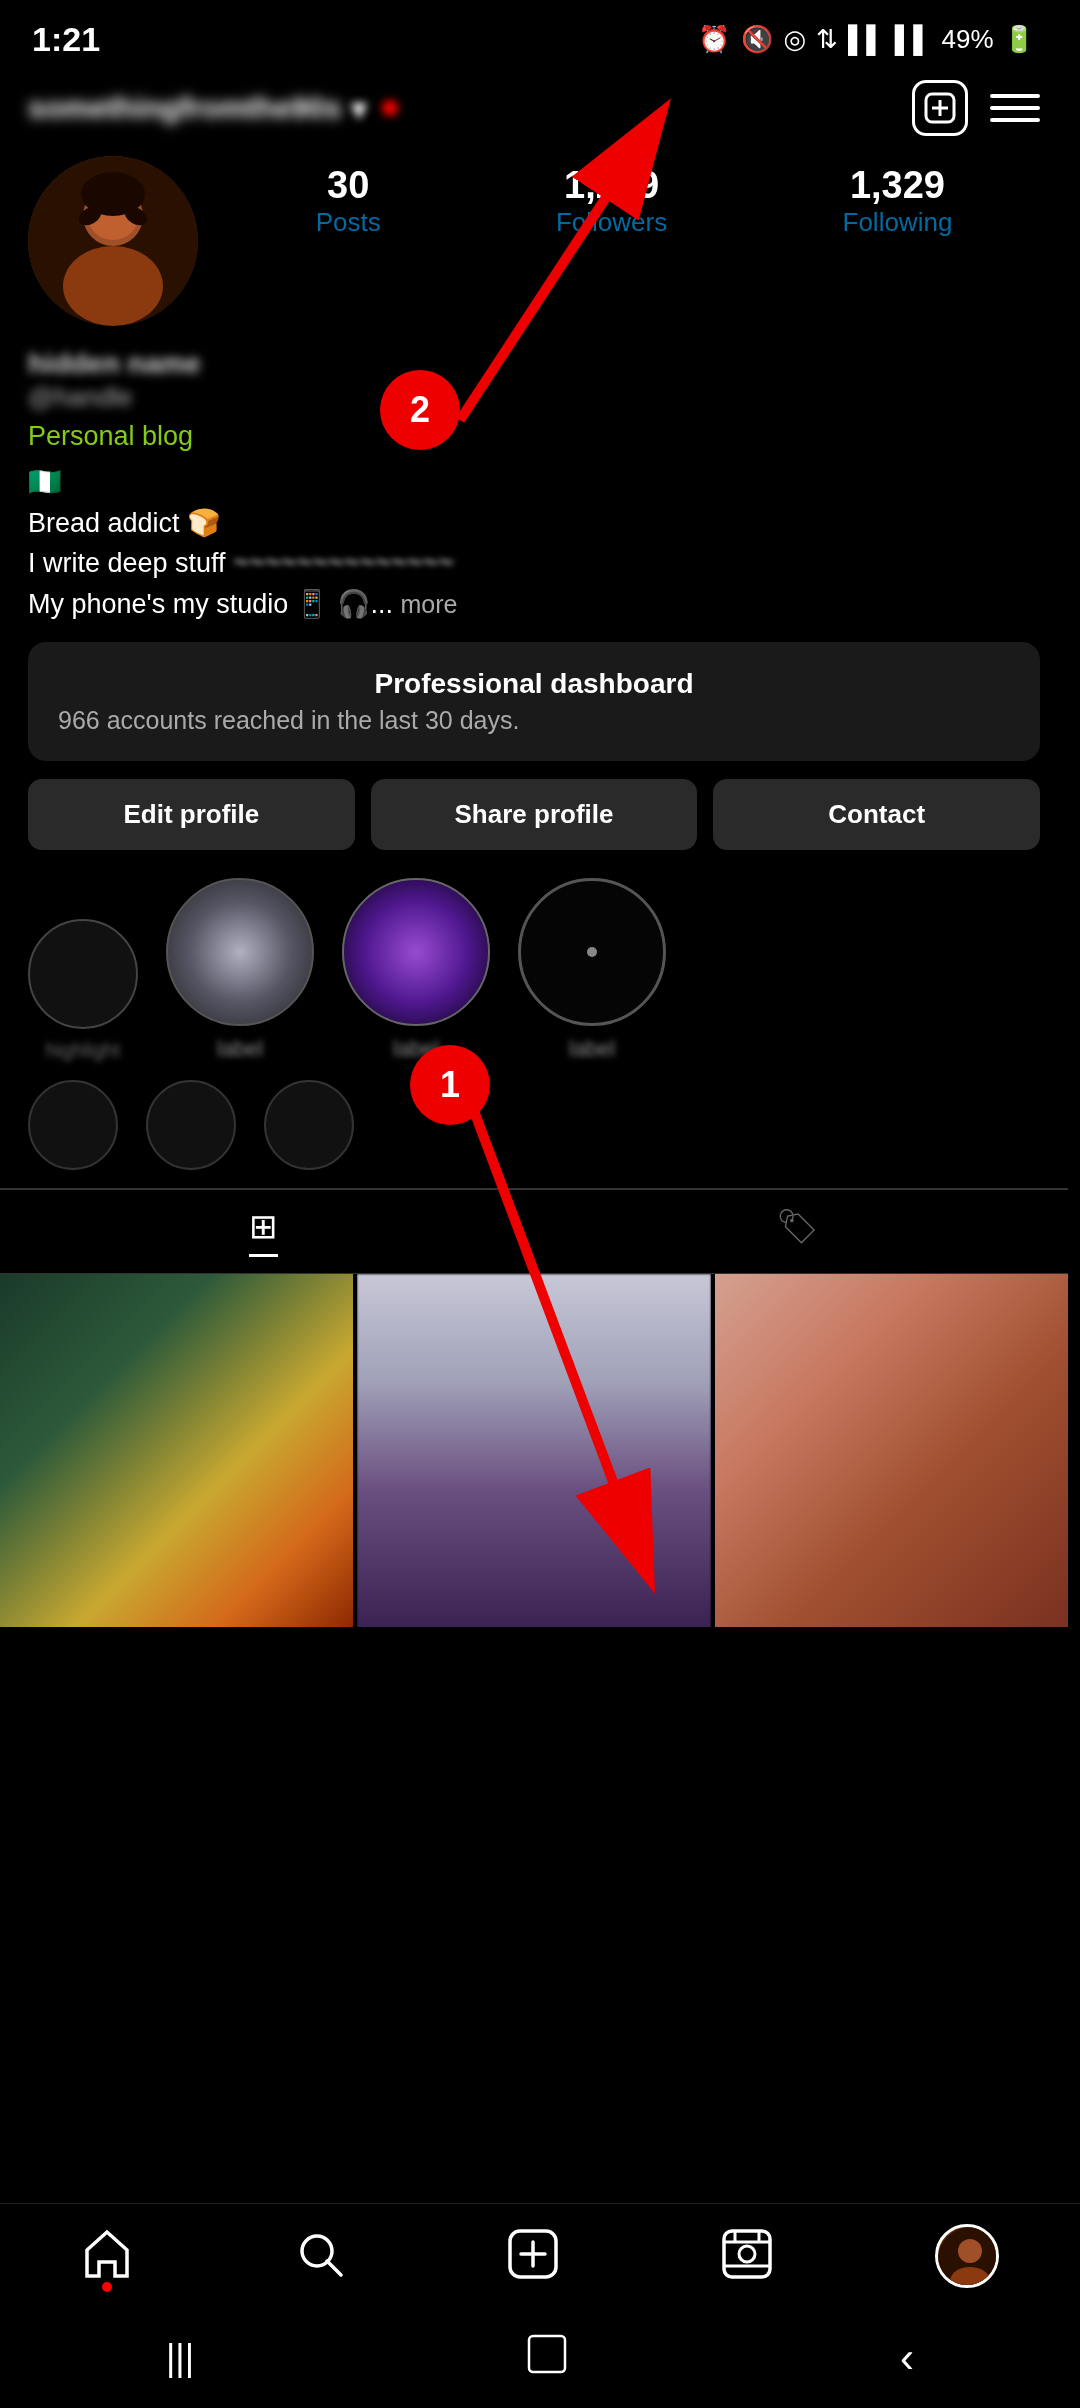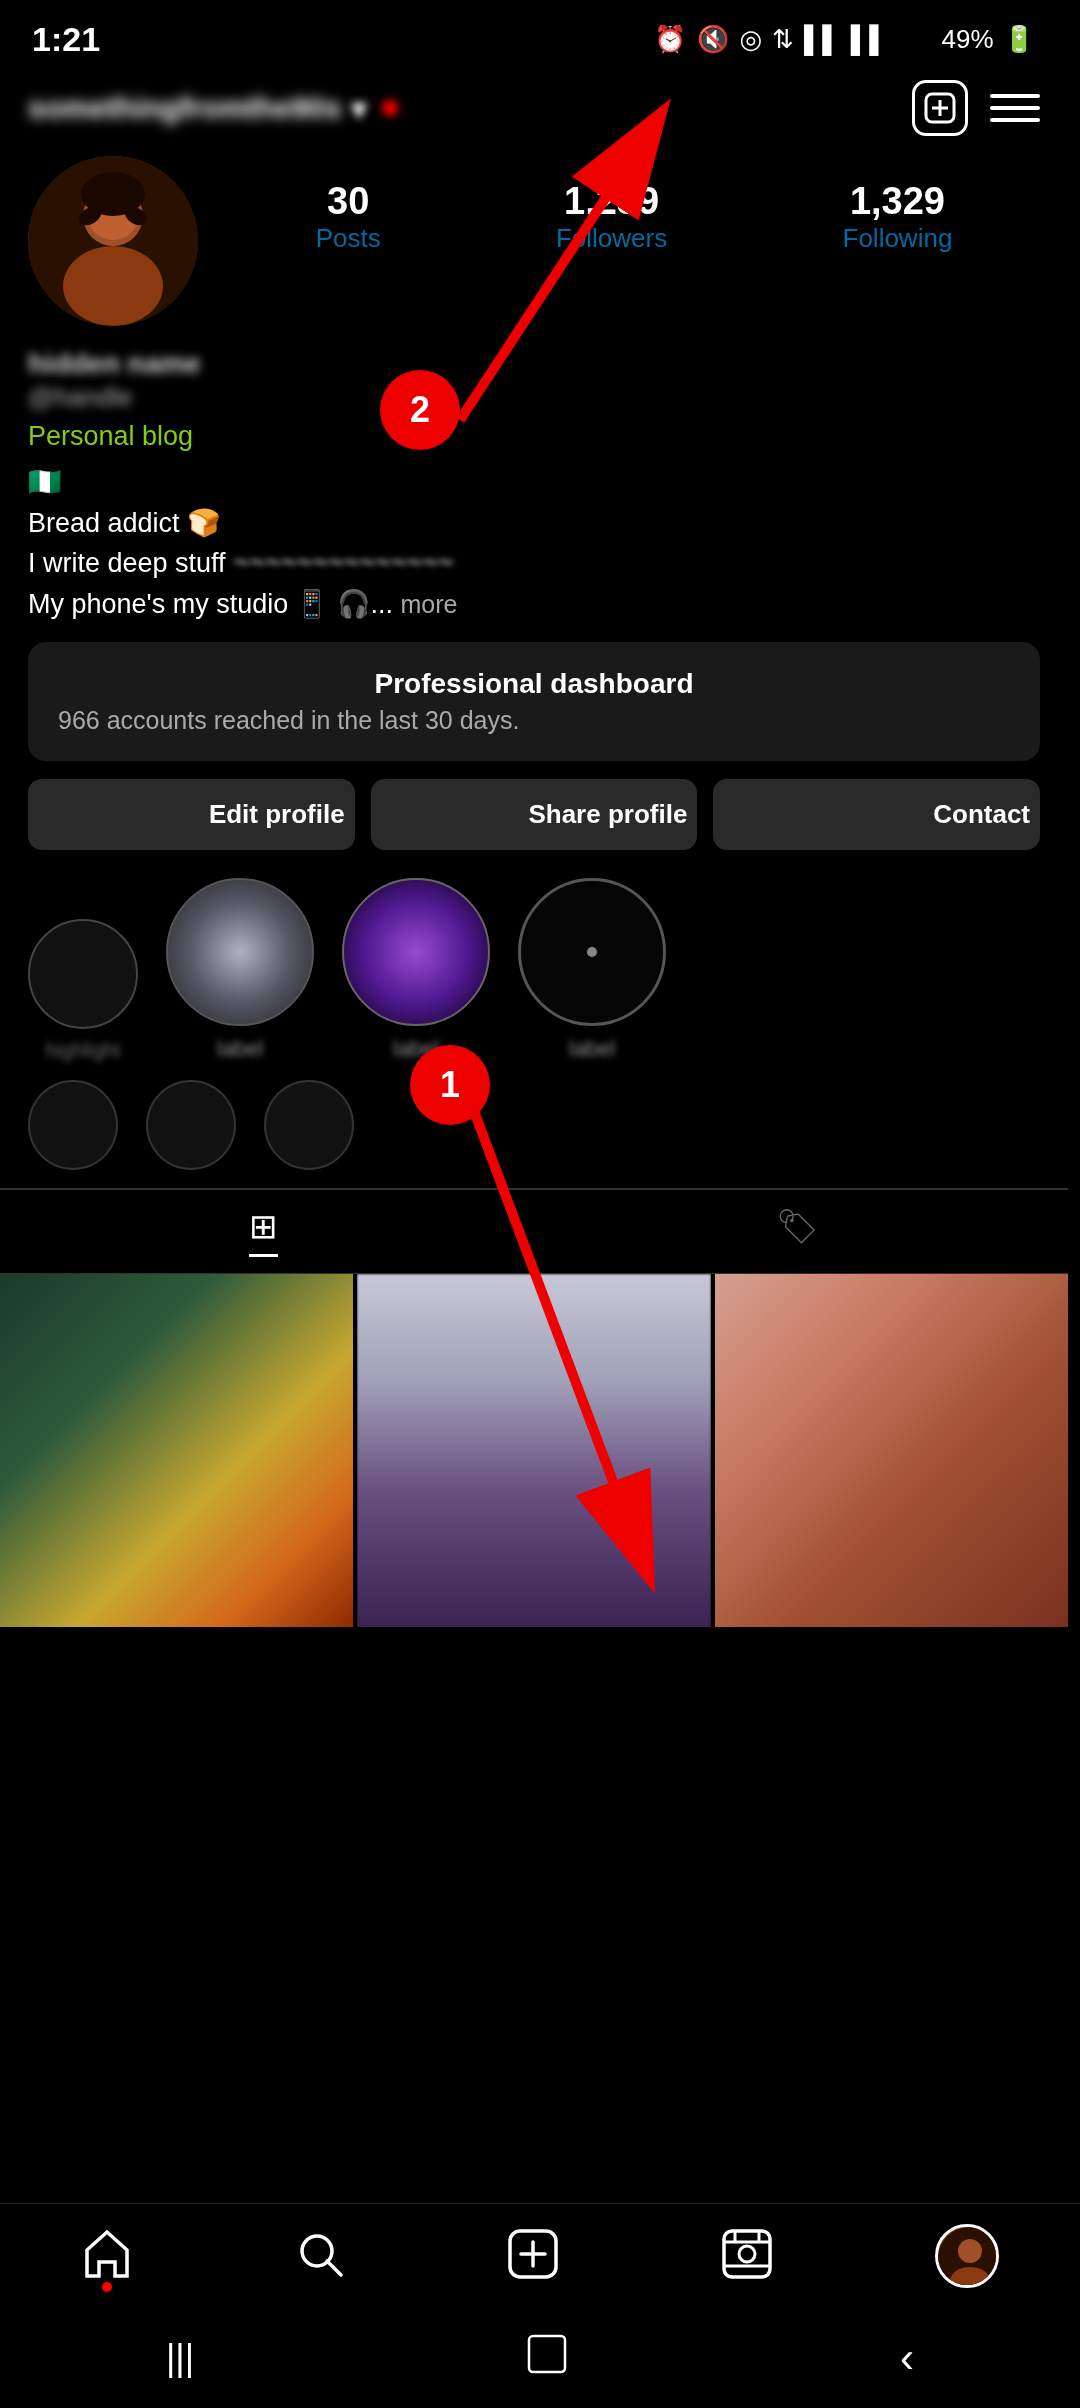--- a/index.html
+++ b/index.html
@@ -28,21 +28,20 @@
     }
     .status-icons {
       display: flex;
       align-items: center;
       gap: 10px;
       font-size: 26px;
     }
     .battery-text {
       font-size: 26px;
       color: #fff;
-      margin-left: 44px;
     }
 
     
     .nav-bar {
       display: flex;
       justify-content: space-between;
       align-items: center;
       padding: 10px 28px 10px;
     }
     .nav-username {
@@ -123,21 +122,21 @@
       height: 100%;
       background: radial-gradient(circle at 40% 35%, #8B4513 0%, #5c2a00 30%, #1a0a00 70%, #000 100%);
       border-radius: 50%;
       position: relative;
     }
 
     .profile-stats {
       display: flex;
       flex: 1;
       justify-content: space-around;
-      margin-top: 24px;
+      margin-top: 8px;
     }
     .stat-item {
       text-align: center;
     }
     .stat-number {
       font-size: 38px;
       font-weight: 700;
       display: block;
     }
     .stat-label {
@@ -200,21 +199,21 @@
     .action-btn {
       flex: 1;
       padding: 20px 10px;
       background: #2a2a2a;
       border: none;
       border-radius: 14px;
       color: #fff;
       font-size: 26px;
       font-weight: 600;
       cursor: pointer;
-      text-align: right;
+      text-align: center;
     }
 
     
     .highlights-section {
       padding: 16px 0;
     }
     .highlight-item {
       display: flex;
       flex-direction: column;
       align-items: center;

